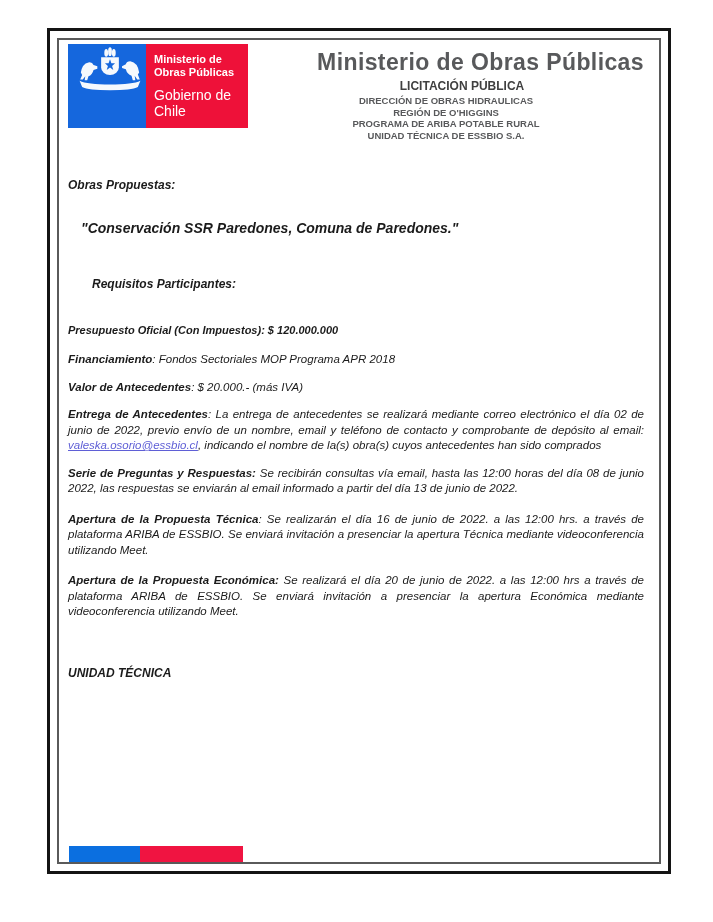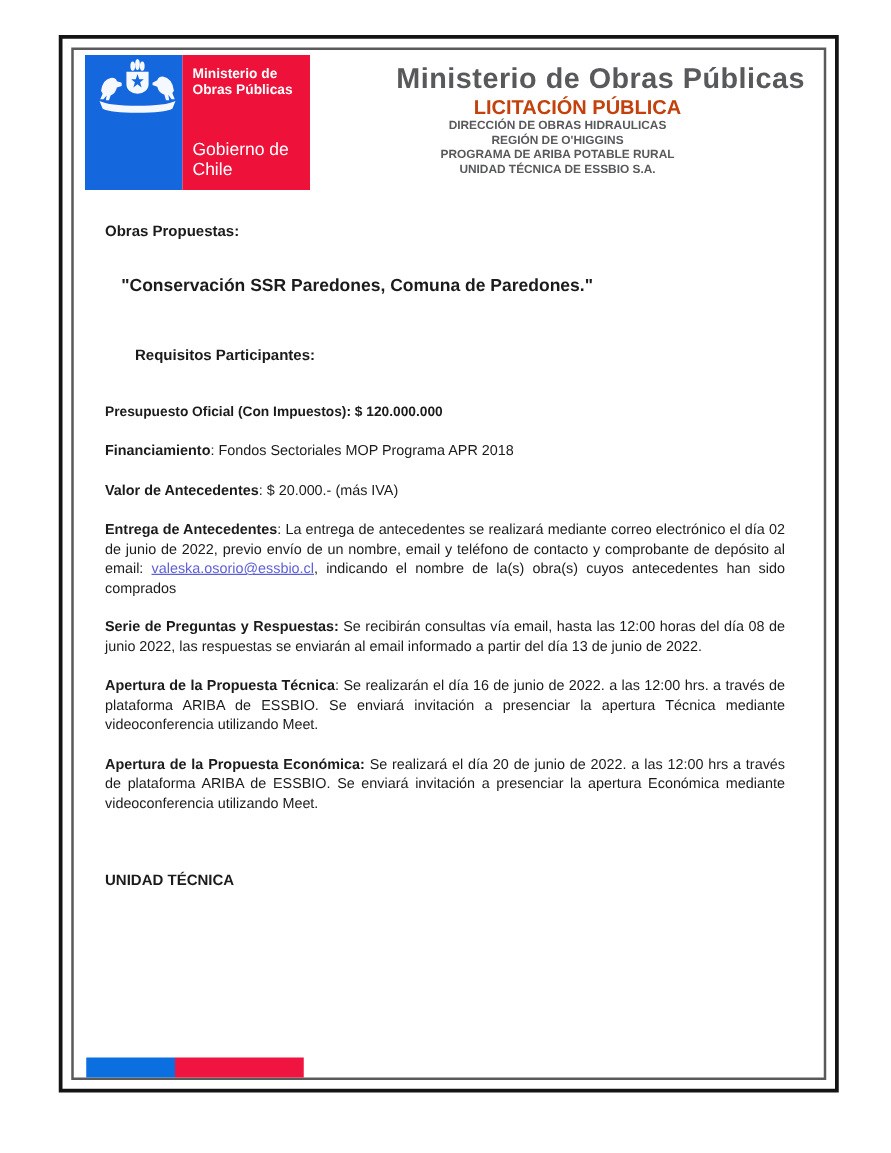--- a/index.html
+++ b/index.html
@@ -17,47 +17,47 @@
     border:2px solid #5a5a5a; box-sizing:border-box;
   }
   .content {
     position:absolute; left:0; top:0; right:0; bottom:0;
     padding:4px 15px 0 9px;
   }
 
   
   .header { display:flex; height:112px; }
   .logo {
-    width:180px; height:108px; position:relative; flex:none;
+    width:180px; height:84px; position:relative; flex:none;
   }
   .logo-blue { position:absolute; left:0; top:0; width:78px; height:100%; background:#1567dd; }
   .logo-red  { position:absolute; left:78px; top:0; right:0; height:100%; background:#ee1139; }
   .emblem { position:absolute; left:4px; top:3px; width:76px; height:46px; }
   .logo-ministry {
     position:absolute; left:86px; top:9px; color:#ffffff; font-weight:bold;
     font-size:11px; line-height:13px; white-space:pre-line;
   }
   .logo-gob {
     position:absolute; left:86px; bottom:9px; color:#ffffff; font-weight:normal; font-size:14px;
   }
   .header-right { flex:1; padding-top:6px; min-width:0; }
   .mop-title {
     text-align:right; font-size:23px; font-weight:bold; color:#58595b;
     letter-spacing:.4px; line-height:25px;
   }
   .mop-site {
     text-align:right; font-size:18px; font-weight:bold; color:#e0506e; line-height:20px;
   }
   .lic-block { text-align:center; margin-top:3px; }
-  .lic-title { color:#c2410c; font-weight:bold; font-size:16px; line-height:17px;padding-left:32px; }
+  .lic-title { color:#404040; font-weight:bold; font-size:12px; line-height:17px;padding-left:32px; }
   .lic-line  { color:#58595b; font-weight:bold; font-size:9.5px; line-height:11.5px; }
 
   
   .doc-body { font-size:11.5px; color:#1b1b1b; }
-  .doc-body p { margin:16px; line-height:15.5px; text-align:justify; }
+  .doc-body p { margin:0; line-height:15.5px; text-align:justify;font-style:italic; }
   .h-label { font-weight:bold; font-size:12px; }
   .obras-label       { margin-top:22px !important; }
   .project-title     { margin-top:27px !important; padding-left:13px; font-weight:bold; font-size:14px; text-align:left !important; }
   .requisitos-label  { margin-top:41px !important;padding-left:24px; }
   .p-obra            { margin-top:15px !important; }
   .p-presupuesto     { margin-top:30px !important; font-weight:bold; font-size:11px; text-align:left; }
   .p-financiamiento  { margin-top:14px !important; }
   .p-venta           { margin-top:29px !important; }
   .p-valor           { margin-top:12px !important; }
   .p-entrega         { margin-top:12px !important; }

